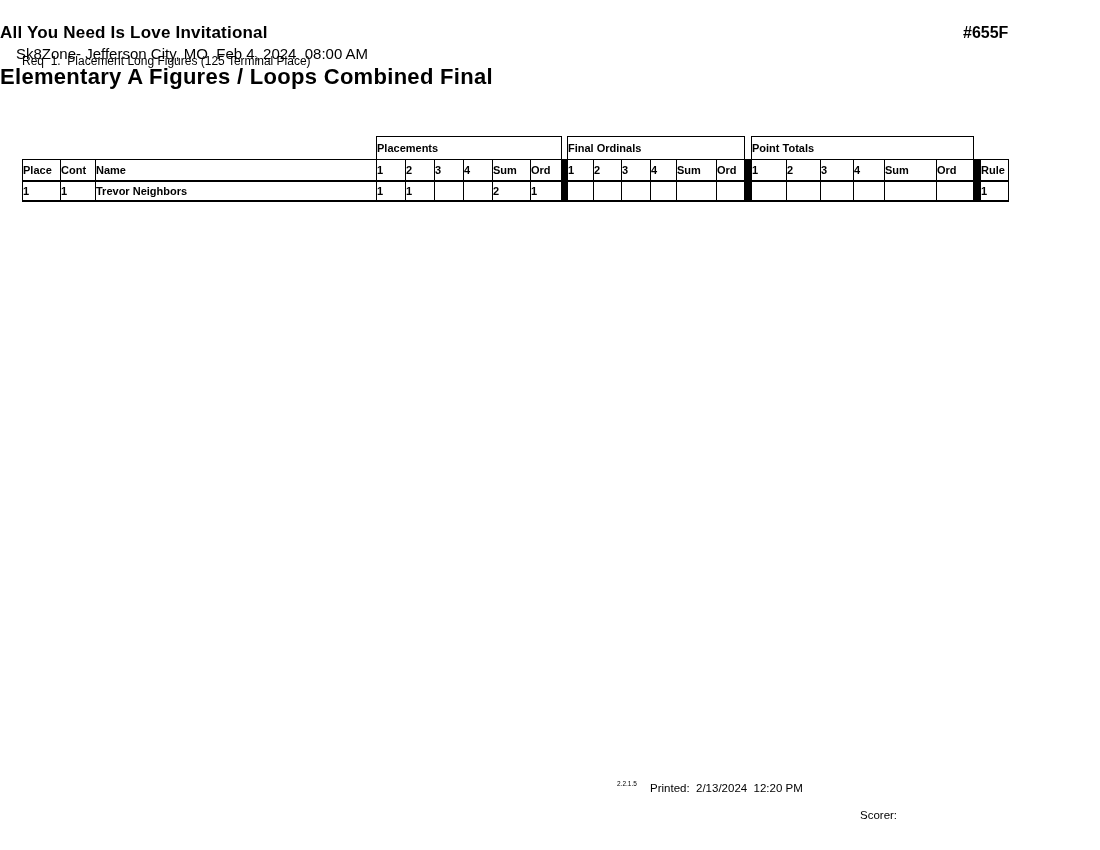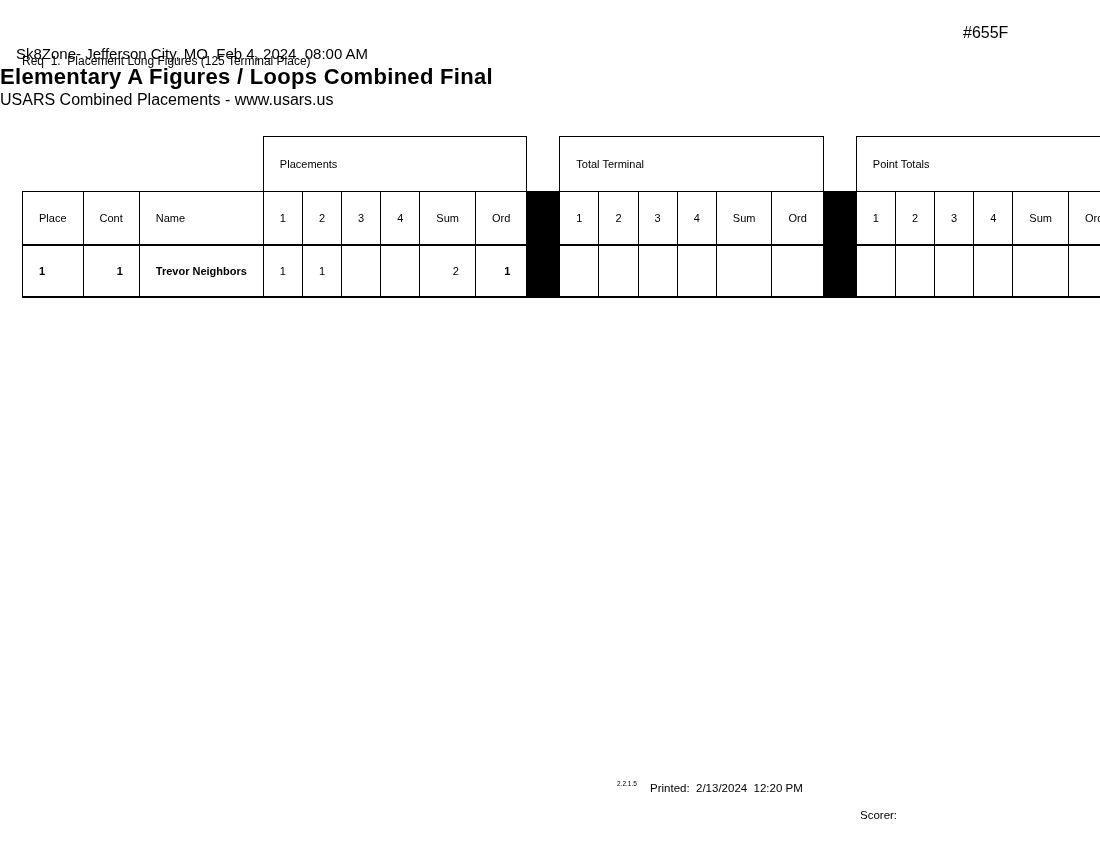--- a/index.html
+++ b/index.html
@@ -11,34 +11,34 @@
     font-family: "Liberation Sans", "DejaVu Sans", sans-serif;
     color: #000;
     overflow: hidden;
   }
   
   .req-block { position: absolute; left: 22px; top: 24px; font-size: 12px; line-height: 15px; white-space: pre; }
   .title       { position: absolute; left: 0; width: 100%; top: 23px; font-size: 17px; font-weight: bold; letter-spacing: 0.2px; }
   .subtitle    { position: absolute; left: 16px; width: 100%; top: 45px; font-size: 15px; white-space: pre; }
   .event-title { position: absolute; left: 0; width: 100%; top: 64px; font-size: 22px; font-weight: bold; letter-spacing: 0.3px; }
   .system-line { position: absolute; left: 0; width: 100%; top: 91px; font-size: 16px; }
-  .meet-number { position: absolute; left: 963px; top: 24px; font-size: 16px; font-weight: normal; }
+  .meet-number { position: absolute; left: 963px; top: 24px; font-size: 16px; font-weight: bold; }
 
   
   table.results {
     position: absolute; left: 22px; top: 136px;
     border-collapse: collapse; table-layout: fixed;
     font-size: 11px;
   }
-  table.results td { padding: 16px; vertical-align: middle; overflow: hidden; white-space: nowrap; }
+  table.results td { padding: 0; vertical-align: middle; overflow: hidden; white-space: nowrap; font-weight: bold; }
   tr.group-row td  { height: 22px; }
   tr.header-row td { height: 20px; }
   tr.data-row td   { height: 18px; }
 
-  td.cell   { border: 1px solid #000; text-align: right; }
+  td.cell   { border: 1px solid #000; text-align: left; }
   td.group  { border: 1px solid #000; text-align: left; padding-left: 3px; }
   td.blank  { border: none; }
   td.gap    { border: none; }
   tr.header-row td.cell { border-bottom: 2px solid #000; }
   tr.data-row td.cell   { border-bottom: 2px solid #000; }
   td.bar { background: #000; border: 1px solid #000; }
   tr.header-row td.bar { border-bottom: 2px solid #000; }
   tr.data-row td.bar   { border-bottom: 2px solid #000; }
 
   td.al  { text-align: left; padding-left: 4px; margin-left: 35px; }
@@ -53,23 +53,23 @@
 </style>
 </head>
 <body>
 
 <div class="page">
 
   <div class="req-block">
     <div>Req  1.  Placement Long Figures (125 Terminal Place)</div>
   </div>
 
+  <div class="title">All You Need Is Love Invitational</div>
   <div class="subtitle">Sk8Zone- Jefferson City, MO  Feb 4, 2024  08:00 AM</div>
   <div class="event-title">Elementary A Figures / Loops Combined Final</div>
-  <div class="system-line">USARS Combined Placements - www.usars.us</div>
 
   <div class="meet-number">#655F</div>
 
   <table class="results">
     <colgroup>
       <col style="width:38px">
         <col style="width:35px">
         <col style="width:281px">
       <col style="width:29px">
         <col style="width:29px">
@@ -93,21 +93,21 @@
         <col style="width:37px">
       <col style="width:7px">
       <col style="width:28px">
     </colgroup>
 
     <tbody>
         <tr class="group-row">
       <td class="blank" colspan="3"></td>
       <td class="group" colspan="6">Placements</td>
       <td class="gap"></td>
-      <td class="group" colspan="6">Total Terminal</td>
+      <td class="group" colspan="6">Final Ordinals</td>
       <td class="gap"></td>
       <td class="group" colspan="6">Point Totals</td>
       <td class="gap"></td>
       <td class="blank"></td>
     </tr>
 
     <tr class="header-row">
       <td class="cell place-head">Place</td>
       <td class="cell">Cont</td>
       <td class="cell al">Name</td>

